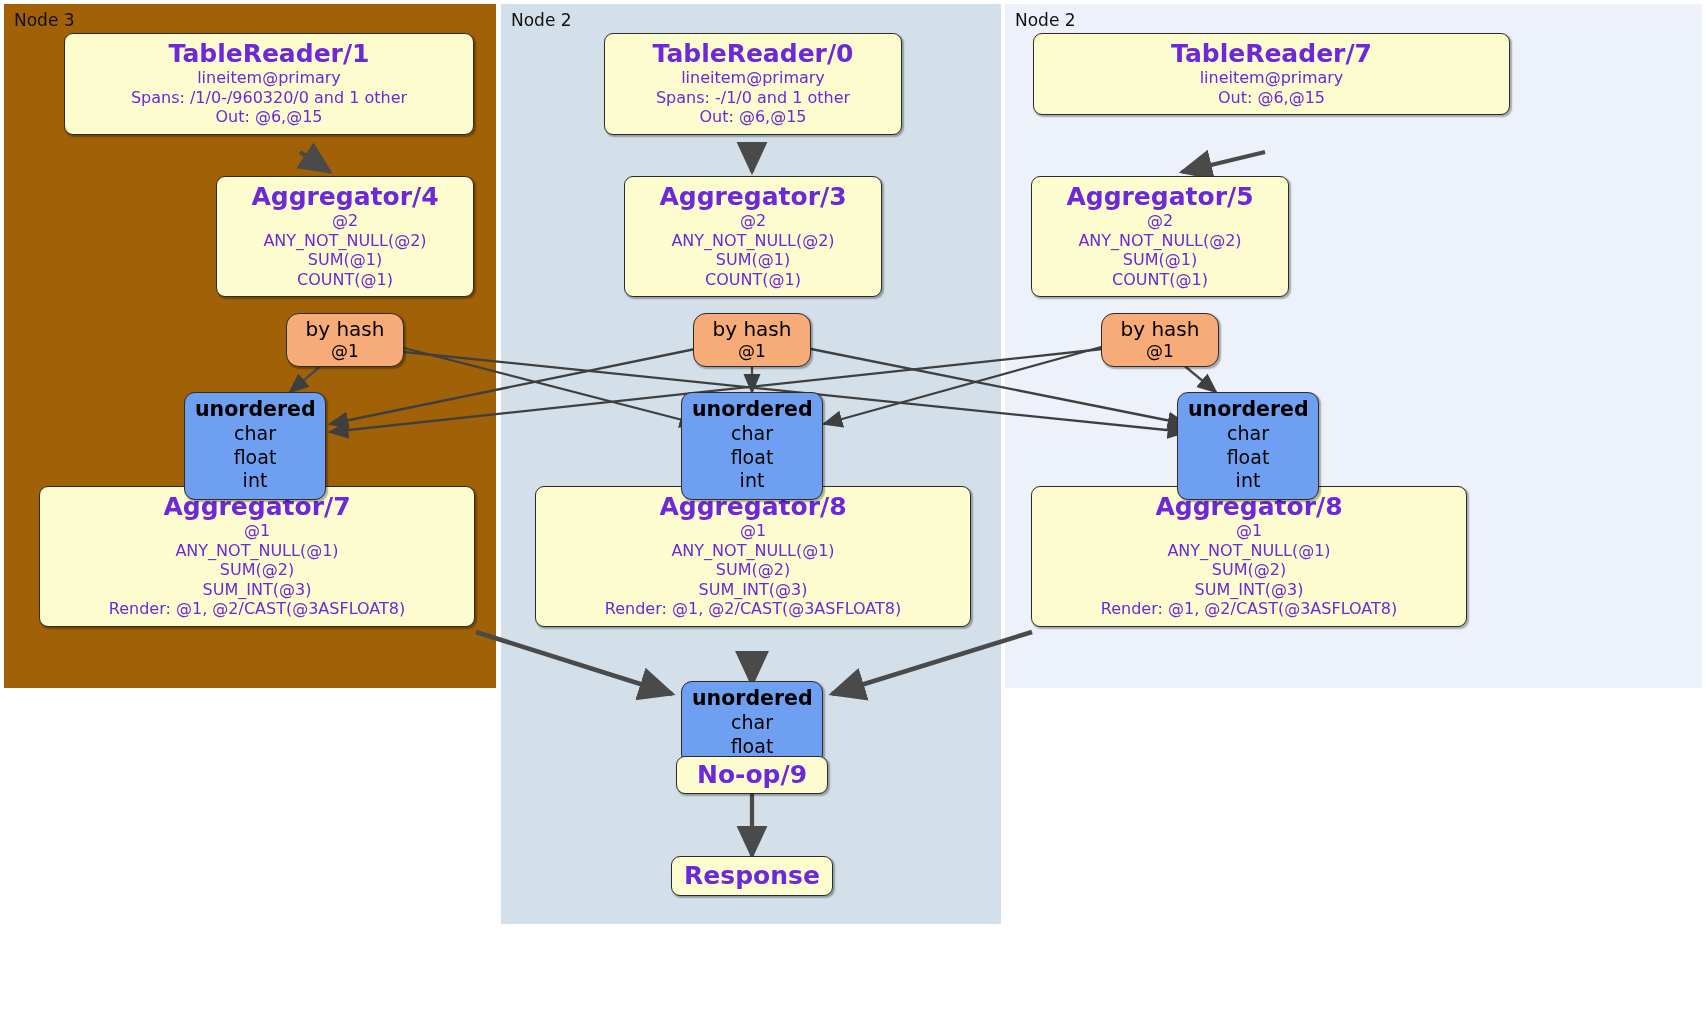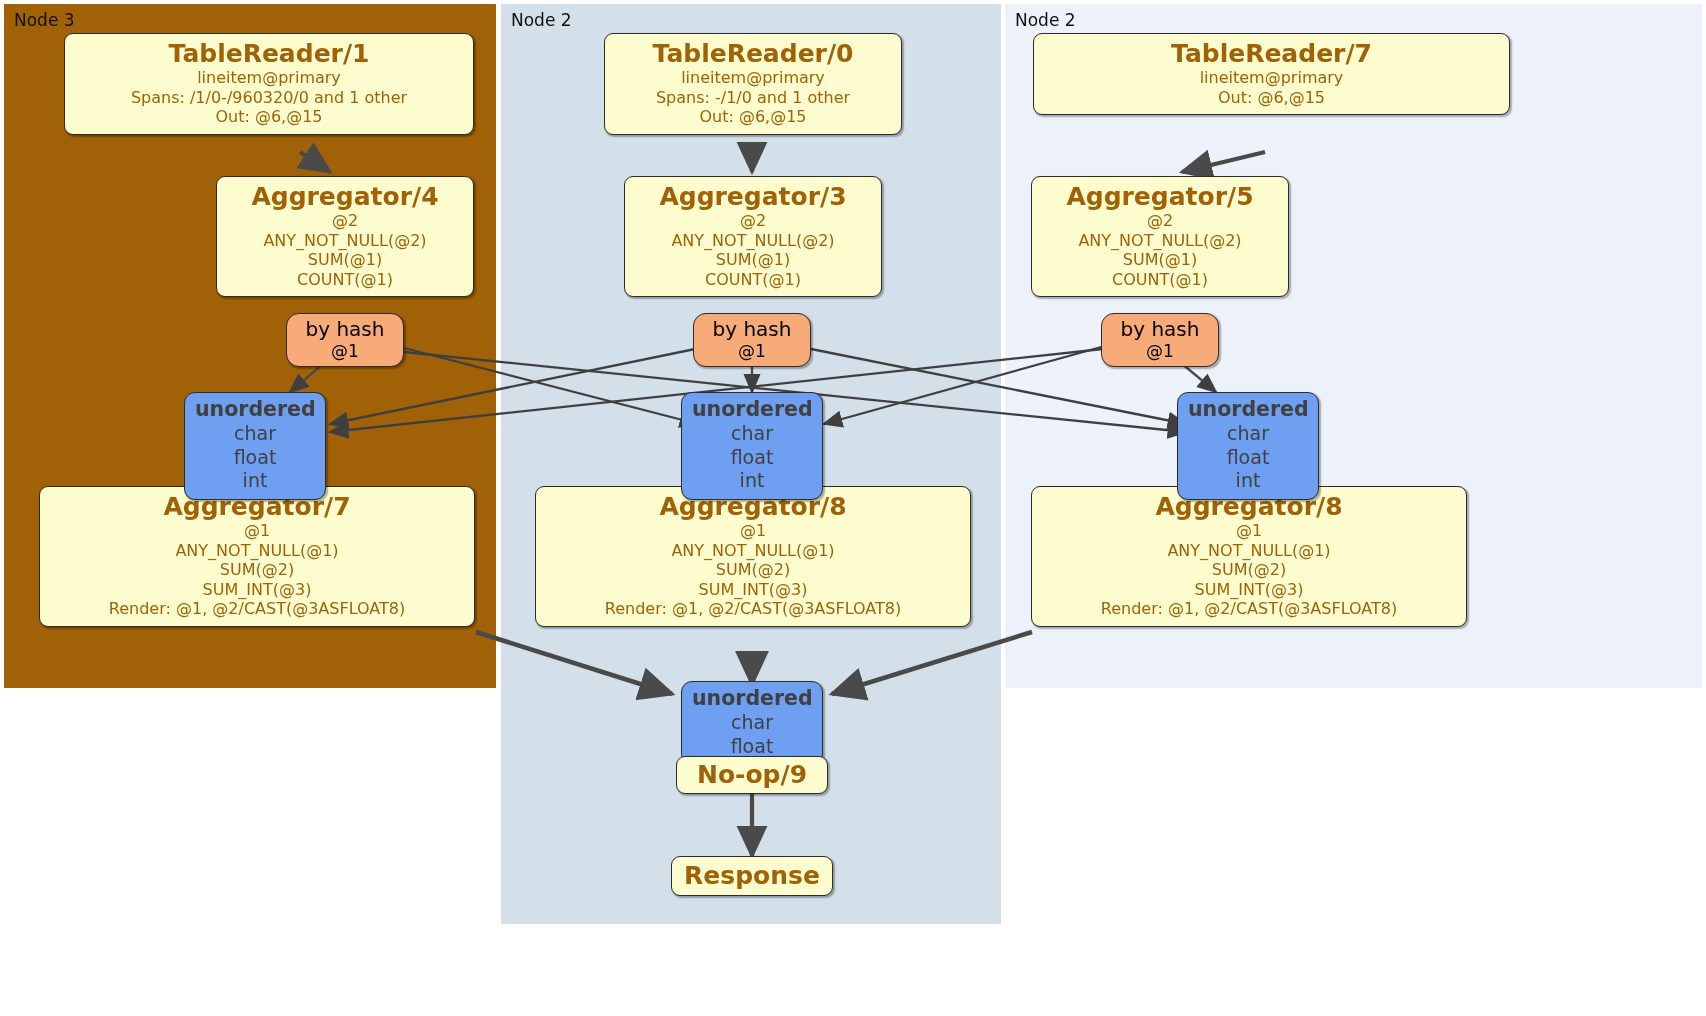--- a/index.html
+++ b/index.html
@@ -44,21 +44,21 @@
 
   
   .proc-box {
     position: absolute;
     box-sizing: border-box;
     background: #fcfcce;
     border: 1.6px solid #2b2b2b;
     border-radius: 9px;
     text-align: center;
     padding: 5px 10px 7px 10px;
-    color: #a16207;
+    color: #6d28d9;
     box-shadow: 1.5px 1.5px 1.5px rgba(0,0,0,0.30);
   }
   .proc-title {
     font-weight: bold;
     font-size: 25px;
     line-height: 1.16;
     white-space: nowrap;
   }
   .proc-line {
     font-size: 16px;
@@ -90,21 +90,21 @@
   }
 
   .router-unordered {
     position: absolute;
     box-sizing: border-box;
     background: #6e9ff0;
     border: 1.6px solid #2b2b2b;
     border-radius: 11px;
     text-align: center;
     padding: 4px 10px 6px 10px;
-    color: #404040;
+    color: #000000;
     box-shadow: 1.5px 1.5px 1.5px rgba(0,0,0,0.30);
   }
   .router-unordered .r-title {
     font-weight: bold;
     font-size: 20.5px;
     line-height: 1.22;
     white-space: nowrap;
   }
   .router-unordered .r-line {
     font-size: 19px;

